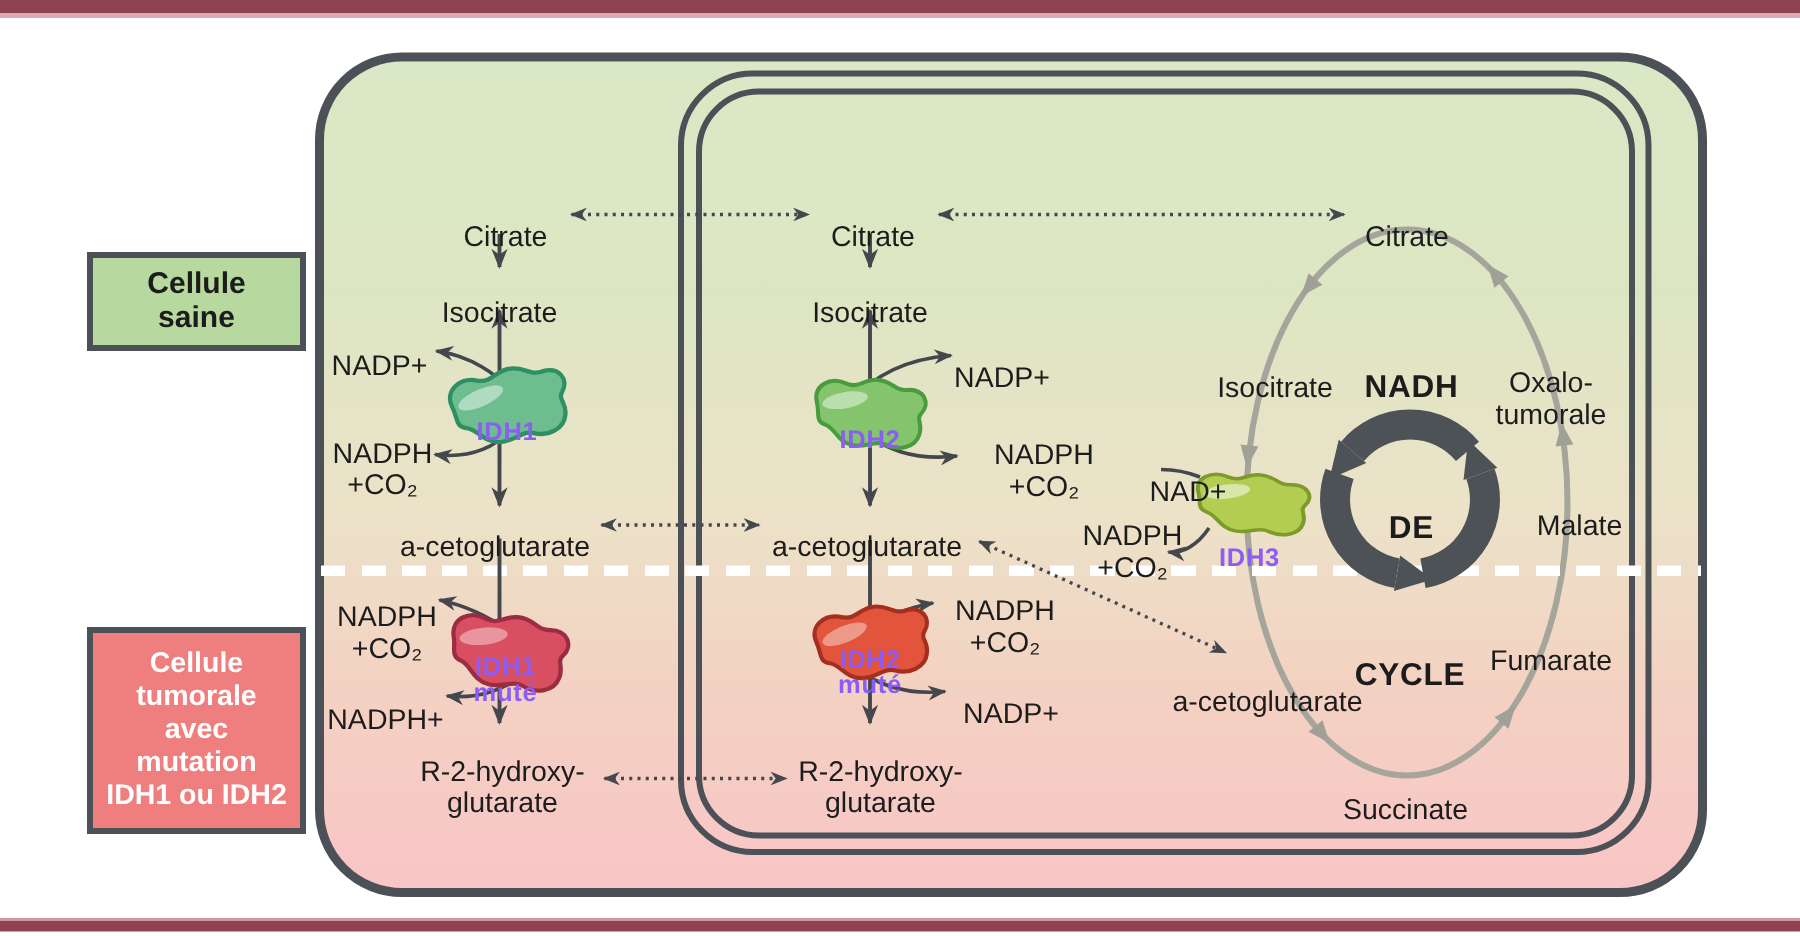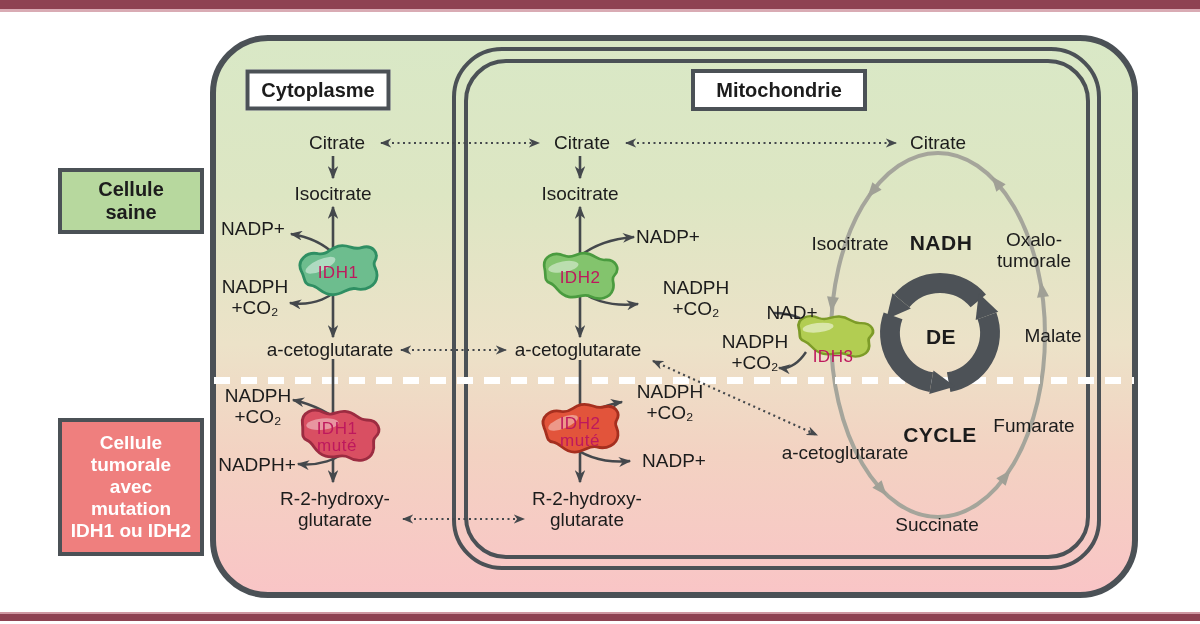--- a/index.html
+++ b/index.html
@@ -19,24 +19,24 @@
   .mito-inner{position:absolute;left:464px;top:59px;width:618px;height:492px;
         border:4px solid #4b5156;border-radius:42px;}
   
   .dash-line{position:absolute;left:214px;top:377px;width:920px;height:7px;z-index:3;
         background:repeating-linear-gradient(to right,#ffffff 0 16px,rgba(255,255,255,0) 16px 27px);}
   
   .svg-abs{position:absolute;left:0;top:0;z-index:2;}
   .svg-main{z-index:4;}
   
   .lbl{position:absolute;transform:translate(-50%,-50%);font-size:19px;line-height:1.08;
-       text-align:center;white-space:pre-line;z-index:5;}
+       text-align:center;white-space:pre-line;z-index:5;margin-top:16px;}
   .it{}
   .bd{font-weight:bold;font-size:21px;letter-spacing:0.5px;}
-  .enz{font-size:17px;font-weight:normal;color:#be185d;line-height:1.0;letter-spacing:0.5px;}
+  .enz{font-size:17px;font-weight:bold;color:#8b5cf6;line-height:1.0;letter-spacing:0.5px;}
   
   .tag{position:absolute;transform:translate(-50%,-50%);background:#ffffff;border:4px solid #4b5156;
        font-weight:bold;font-size:20px;display:flex;align-items:center;justify-content:center;
        text-align:center;white-space:pre-line;z-index:6;line-height:1.15;}
   .tag-saine{background:#b7d89e;}
   .tag-tum{background:#ef7f7e;color:#ffffff;font-size:19px;}
 </style>
 </head>
 <body>
 
@@ -178,22 +178,20 @@
   <div class="lbl bd" style="left:941px;top:337px">DE</div>
   <div class="lbl bd" style="left:940px;top:435px">CYCLE</div>
   <div class="lbl" style="left:1034px;top:426px">Fumarate</div>
   <div class="lbl" style="left:937px;top:525px">Succinate</div>
   <div class="lbl" style="left:845px;top:453px">a-cetoglutarate</div>
   <div class="lbl it" style="left:792px;top:313px">NAD+</div>
   <div class="lbl it" style="left:755px;top:353px">NADPH
 +CO₂</div>
   <div class="lbl enz" style="left:833px;top:356px">IDH3</div>
 
-  <div class="tag" style="left:318px;top:90px;width:137px;height:33px">Cytoplasme</div>
-  <div class="tag" style="left:779px;top:90px;width:168px;height:34px">Mitochondrie</div>
   <div class="tag tag-saine" style="left:131px;top:201px;width:138px;height:58px">Cellule
 saine</div>
   <div class="tag tag-tum" style="left:131px;top:487px;width:138px;height:130px">Cellule
 tumorale
 avec
 mutation
 IDH1 ou IDH2</div>
 
 </div>
 

